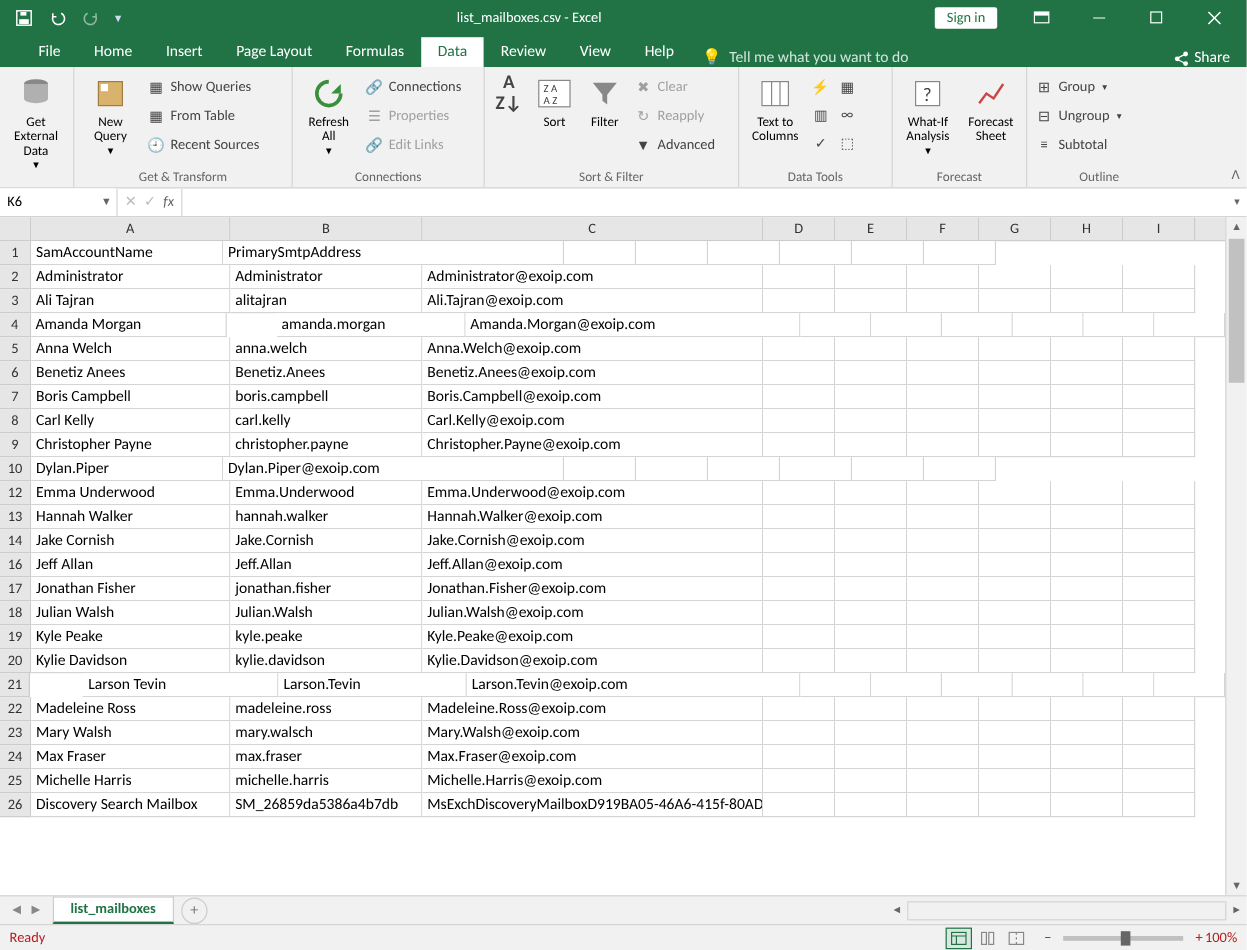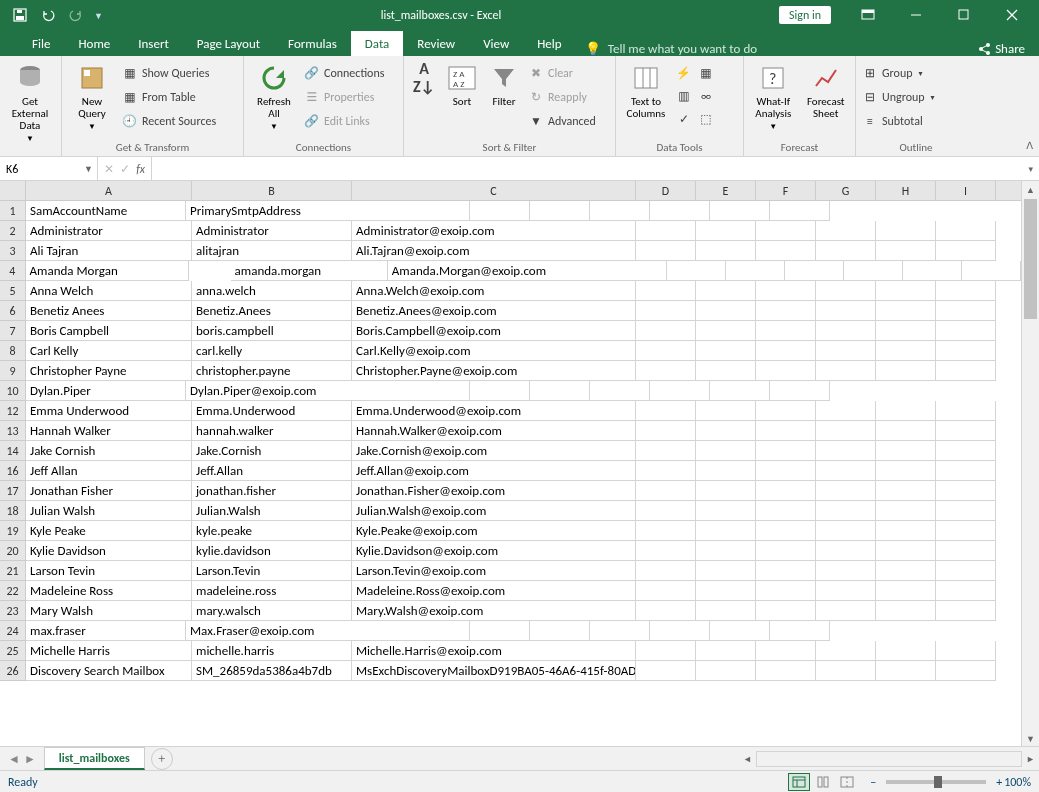--- a/index.html
+++ b/index.html
@@ -59,21 +59,21 @@
 
 
 .sheettabs { height: 24px; border-top: 1px solid #d4d4d4; display: flex; align-items: center; font-size: 12px; background: #f1f1f1; position: relative; }
 .sheettabs .nav { display: flex; gap: 4px; padding: 0 8px; color: #888; }
 .sheettabs .stab { padding: 3px 14px; background: #fff; border: 1px solid #ccc; border-bottom: 2px solid #217346; font-weight: 600; color: #217346; }
 .sheettabs .add { width: 22px; height: 22px; border: 1px solid #ccc; border-radius: 50%; display: flex; align-items: center; justify-content: center; margin-left: 6px; color: #666; }
 .sheettabs .hscroll { position: absolute; right: 0; width: 300px; height: 100%; display:flex; align-items:center; }
 .sheettabs .hscroll .track { flex:1; height:16px; background:#f1f1f1; border:1px solid #d4d4d4; position:relative; }
 
 
-.statusbar { height: 22px; background: #f1f1f1; border-top: 1px solid #d4d4d4; display: flex; align-items: center; font-size: 12px; color: #0c4a6e; padding: 0 8px; }
+.statusbar { height: 22px; background: #f1f1f1; border-top: 1px solid #d4d4d4; display: flex; align-items: center; font-size: 12px; color: #b91c1c; padding: 0 8px; }
 .statusbar .views { margin-left: auto; display: flex; gap: 2px; align-items: center; }
 .statusbar .vbtn { width: 22px; height: 18px; border: 1px solid transparent; display:flex; align-items:center; justify-content:center; }
 .statusbar .vbtn.active { background: #d9e8df; border-color: #217346; }
 .statusbar .zoom-slider { width: 100px; height: 4px; background: #c0c0c0; margin: 0 8px; position: relative; }
 .statusbar .zoom-slider .knob { position:absolute; left:48px; top:-4px; width:8px; height:12px; background:#666; }
 
 svg { display: block; }
 </style>
 </head>
 <body>
@@ -600,21 +600,21 @@
           <div class="cell" style="width: 284px;">Kylie.Davidson@exoip.com</div>
           <div class="cell" style="width: 60px;"></div>
           <div class="cell" style="width: 60px;"></div>
           <div class="cell" style="width: 60px;"></div>
           <div class="cell" style="width: 60px;"></div>
           <div class="cell" style="width: 60px;"></div>
           <div class="cell" style="width: 60px;"></div>
         </div>
         <div class="row">
           <div class="rowhdr">21</div>
-          <div class="cell" style="width: 166px;">Larson Tevin</div>
+          <div class="cell" style="width: 166px; margin-left: 44px;">Larson Tevin</div>
           <div class="cell" style="width: 160px;">Larson.Tevin</div>
           <div class="cell" style="width: 284px;">Larson.Tevin@exoip.com</div>
           <div class="cell" style="width: 60px;"></div>
           <div class="cell" style="width: 60px;"></div>
           <div class="cell" style="width: 60px;"></div>
           <div class="cell" style="width: 60px;"></div>
           <div class="cell" style="width: 60px;"></div>
           <div class="cell" style="width: 60px;"></div>
         </div>
         <div class="row">
@@ -636,20 +636,21 @@
           <div class="cell" style="width: 284px;">Mary.Walsh@exoip.com</div>
           <div class="cell" style="width: 60px;"></div>
           <div class="cell" style="width: 60px;"></div>
           <div class="cell" style="width: 60px;"></div>
           <div class="cell" style="width: 60px;"></div>
           <div class="cell" style="width: 60px;"></div>
           <div class="cell" style="width: 60px;"></div>
         </div>
         <div class="row">
           <div class="rowhdr">24</div>
+          <div class="cell" style="width: 166px;">Max Fraser</div>
           <div class="cell" style="width: 160px;">max.fraser</div>
           <div class="cell" style="width: 284px;">Max.Fraser@exoip.com</div>
           <div class="cell" style="width: 60px;"></div>
           <div class="cell" style="width: 60px;"></div>
           <div class="cell" style="width: 60px;"></div>
           <div class="cell" style="width: 60px;"></div>
           <div class="cell" style="width: 60px;"></div>
           <div class="cell" style="width: 60px;"></div>
         </div>
         <div class="row">

